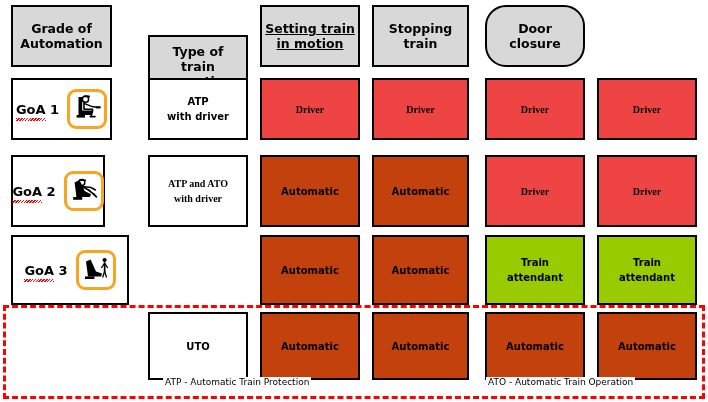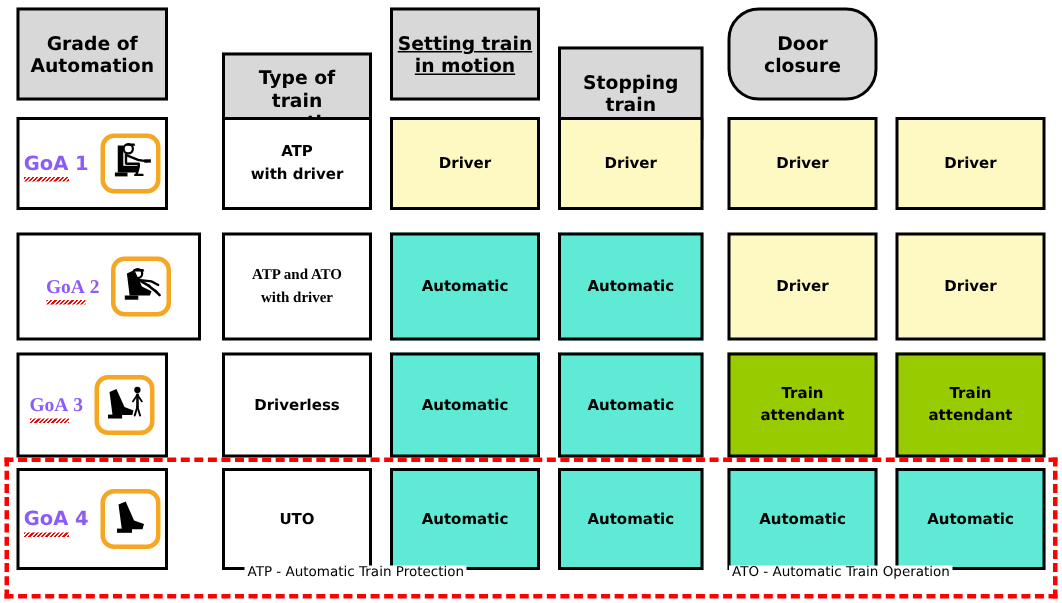--- a/index.html
+++ b/index.html
@@ -36,39 +36,39 @@
     font-size: 10px;
     line-height: 15px;
     color: #000000;
     letter-spacing: 0px;
   }
   .cell.header {
     background: #d8d8d8;
     font-size: 12.5px;
   }
   .cell.white   { background: #ffffff; }
-  .cell.teal    { background: #fef9c3; }
-  .cell.pink    { background: #5eead4; }
+  .cell.teal    { background: #ef4444; font-family: Liberation Serif, serif; }
+  .cell.pink    { background: #c2410c; }
   .cell.green   { background: #99cc00; }
 
   
   .grade-cell {
     position: absolute;
     box-sizing: border-box;
     border: 2px solid #000000;
     background: #ffffff;
     display: flex;
     align-items: center;
     justify-content: center;
     gap: 8px;
   }
   .grade-label {
     font-weight: bold;
     font-size: 13px;
-    color: #8b5cf6;
+    color: #000000;
     position: relative;
     white-space: nowrap;
   }
   .grade-label .sp {
     
     position: relative;
     display: inline-block;
   }
   .grade-label .sp::after {
     content: "";
@@ -121,21 +121,21 @@
 </style>
 </head>
 <body>
 
 <div id="stage">
 
   <div id="highlight" style="left:3px; top:305px; width:702px; height:94px;"></div>
 <div class="cell header" style="left: 11px; top: 5px; width: 101px; height: 62px;">Grade of<br>Automation</div>
     <div class="cell header" style="left: 148px; top: 5px; width: 100px; height: 62px; margin-top: 30px;">Type of<br>train<br>operation</div>
     <div class="cell header" style="left: 260px; top: 5px; width: 100px; height: 62px; text-decoration: underline;">Setting train<br>in motion</div>
-    <div class="cell header" style="left: 372px; top: 5px; width: 97px; height: 62px; margin-top: 26px;">Stopping<br>train</div>
+    <div class="cell header" style="left: 372px; top: 5px; width: 97px; height: 62px;">Stopping<br>train</div>
     <div class="cell header" style="left: 485px; top: 5px; width: 100px; height: 62px; border-radius: 21px;">Door<br>closure</div>
     <div class="grade-cell" style="left: 11px; top: 78px; width: 101px; height: 62px;">
       <span class="grade-label"><span class="sp">GoA</span><span> 1</span></span>
       <span class="icon-box">
         <svg width="30" height="30" viewBox="0 0 30 30">
           <circle cx="13.5" cy="5.2" r="3.1" fill="none" stroke="#000" stroke-width="1.5"></circle>
           <path d="M13.5 1.6 L17.6 1.6 L18.2 3.2 L10.6 3.2 Z" fill="#000"></path>
           <path d="M12 8.3 L12 15.5" fill="none" stroke="#000" stroke-width="1.6"></path>
           <path d="M12.6 9.6 L20 12.6 L26 13.6" fill="none" stroke="#000" stroke-width="1.5" stroke-linecap="round"></path>
           <path d="M11.8 15.2 L20.5 15.2 L20.5 17.2 L19 22.5" fill="none" stroke="#000" stroke-width="1.6" stroke-linejoin="round"></path>
@@ -144,69 +144,59 @@
           <rect x="4.6" y="21" width="8.4" height="2.6" fill="#000"></rect>
           <rect x="24.2" y="12.2" width="4.4" height="2.2" fill="#000"></rect>
         </svg>
       </span>
     </div>
     <div class="cell white" style="left: 148px; top: 78px; width: 100px; height: 62px;">ATP<br>with driver</div>
     <div class="cell teal" style="left: 260px; top: 78px; width: 100px; height: 62px;">Driver</div>
     <div class="cell teal" style="left: 372px; top: 78px; width: 97px; height: 62px;">Driver</div>
     <div class="cell teal" style="left: 485px; top: 78px; width: 100px; height: 62px;">Driver</div>
     <div class="cell teal" style="left: 597px; top: 78px; width: 100px; height: 62px;">Driver</div>
-    <div class="grade-cell" style="left: 11px; top: 155px; width: 123px; height: 72px; font-family: Liberation Serif, serif;">
+    <div class="grade-cell" style="left: 11px; top: 155px; width: 94px; height: 72px;">
       <span class="grade-label"><span class="sp">GoA</span><span> 2</span></span>
       <span class="icon-box">
         <svg width="30" height="30" viewBox="0 0 30 30">
           <circle cx="12.8" cy="6.4" r="3.0" fill="none" stroke="#000" stroke-width="1.5"></circle>
           <path d="M10.2 3.4 L16.6 3.4 L17.2 5.0 L9.6 5.0 Z" fill="#000"></path>
           <path d="M11.5 9.4 C14.5 11.2 17.5 13.0 20.6 14.6" fill="none" stroke="#000" stroke-width="1.7" stroke-linecap="round"></path>
           <path d="M13.0 10.6 L22.0 11.6 L26.5 14.0" fill="none" stroke="#000" stroke-width="1.5" stroke-linecap="round"></path>
           <path d="M19.8 14.4 L25.4 18.6" fill="none" stroke="#000" stroke-width="1.7" stroke-linecap="round"></path>
           <path d="M24.4 17.8 L27.4 20.8" fill="none" stroke="#000" stroke-width="1.7" stroke-linecap="round"></path>
           <path d="M5.6 6.4 L10.6 4.0 L15.6 15.0 L22.0 18.2 L21.0 21.0 L7.4 21.0 Z" fill="#000"></path>
           <rect x="4.2" y="21.0" width="9.0" height="2.8" fill="#000"></rect>
         </svg>
       </span>
     </div>
     <div class="cell white" style="left: 148px; top: 155px; width: 100px; height: 72px; font-family: Liberation Serif, serif;">ATP and ATO<br>with driver</div>
     <div class="cell pink" style="left: 260px; top: 155px; width: 100px; height: 72px;">Automatic</div>
     <div class="cell pink" style="left: 372px; top: 155px; width: 97px; height: 72px;">Automatic</div>
     <div class="cell teal" style="left: 485px; top: 155px; width: 100px; height: 72px;">Driver</div>
     <div class="cell teal" style="left: 597px; top: 155px; width: 100px; height: 72px;">Driver</div>
-    <div class="grade-cell" style="left: 11px; top: 235px; width: 101px; height: 70px; font-family: Liberation Serif, serif;">
+    <div class="grade-cell" style="left: 11px; top: 235px; width: 118px; height: 70px;">
       <span class="grade-label"><span class="sp">GoA</span><span> 3</span></span>
       <span class="icon-box">
         <svg width="30" height="30" viewBox="0 0 30 30">
           <path d="M5.0 6.4 L9.6 4.4 L15.0 16.4 L21.0 18.6 L20.2 21.6 L7.0 21.6 Z" fill="#000"></path>
           <rect x="4.0" y="21.4" width="9.4" height="2.6" fill="#000"></rect>
           <circle cx="23.6" cy="5.0" r="2.1" fill="#000"></circle>
           <rect x="22.8" y="7.4" width="1.7" height="9.2" fill="#000"></rect>
           <path d="M23.6 8.2 L20.6 12.6" stroke="#000" stroke-width="1.2" stroke-linecap="round"></path>
           <path d="M23.6 8.2 L26.6 12.6" stroke="#000" stroke-width="1.2" stroke-linecap="round"></path>
           <path d="M23.6 16.2 L21.8 22.0" stroke="#000" stroke-width="1.3" stroke-linecap="round"></path>
           <path d="M23.6 16.2 L25.4 22.0" stroke="#000" stroke-width="1.3" stroke-linecap="round"></path>
         </svg>
       </span>
     </div>
-    <div class="cell white" style="left: 148px; top: 235px; width: 100px; height: 70px;">Driverless</div>
     <div class="cell pink" style="left: 260px; top: 235px; width: 100px; height: 70px;">Automatic</div>
     <div class="cell pink" style="left: 372px; top: 235px; width: 97px; height: 70px;">Automatic</div>
     <div class="cell green" style="left: 485px; top: 235px; width: 100px; height: 70px;">Train<br>attendant</div>
     <div class="cell green" style="left: 597px; top: 235px; width: 100px; height: 70px;">Train<br>attendant</div>
-    <div class="grade-cell" style="left: 11px; top: 312px; width: 101px; height: 68px;">
-      <span class="grade-label"><span class="sp">GoA</span><span> 4</span></span>
-      <span class="icon-box">
-        <svg width="30" height="30" viewBox="0 0 30 30">
-          <path d="M7.0 5.4 L11.8 3.4 L17.4 16.0 L24.0 18.4 L23.0 21.8 L9.2 21.8 Z" fill="#000"></path>
-          <rect x="6.0" y="21.4" width="10.0" height="2.8" fill="#000"></rect>
-        </svg>
-      </span>
-    </div>
     <div class="cell white" style="left: 148px; top: 312px; width: 100px; height: 68px;">UTO</div>
     <div class="cell pink" style="left: 260px; top: 312px; width: 100px; height: 68px;">Automatic</div>
     <div class="cell pink" style="left: 372px; top: 312px; width: 97px; height: 68px;">Automatic</div>
     <div class="cell pink" style="left: 485px; top: 312px; width: 100px; height: 68px;">Automatic</div>
     <div class="cell pink" style="left: 597px; top: 312px; width: 100px; height: 68px;">Automatic</div>
     <div class="footnote" style="left: 486px; top: 377px;">ATO - Automatic Train Operation</div>
     <div class="footnote" style="left: 163px; top: 377px;">ATP - Automatic Train Protection</div>
   </div>
 
 </body></html>

